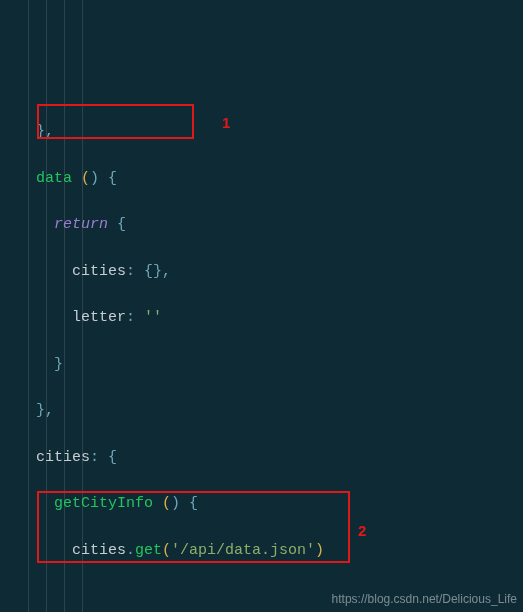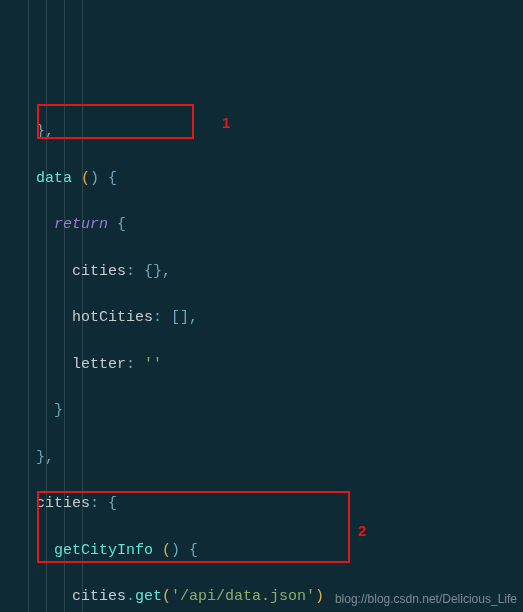--- a/index.html
+++ b/index.html
@@ -27,21 +27,21 @@
     bottom: 0;
     width: 1px;
     background: rgba(255,255,255,0.12);
   }
   .g1 { left: 28px; }
   .g2 { left: 46px; }
   .g3 { left: 64px; }
   .g4 { left: 82px; }
 
   .kw     { color: #9a7fd1; font-style: italic; }
-  .fn     { color: #5eead4; }
+  .fn     { color: #22c55e; }
   .prop   { color: #c7cdd1; }
   .punc   { color: #6fa6b9; }
   .paren  { color: #d9b24a; }
   .str    { color: #8fae6a; }
 
   .hl-box {
     position: absolute;
     border: 2px solid #e01818;
     pointer-events: none;
   }
@@ -67,21 +67,20 @@
 
 <div class="code">
 <div class="guide g1"></div>
 <div class="guide g2"></div>
 <div class="guide g3"></div>
 <div class="guide g4"></div>
 <div class="line">  <span class="punc">},</span></div>
 <div class="line">  <span class="fn">data</span><span> </span><span class="paren">(</span><span class="punc">) {</span></div>
 <div class="line">    <span class="kw">return</span><span class="punc"> {</span></div>
 <div class="line">      <span class="prop">cities</span><span class="punc">: {},</span></div>
-<div class="line">      <span class="prop">hotCities</span><span class="punc">: [],</span></div>
 <div class="line">      <span class="prop">letter</span><span class="punc">: </span><span class="str">''</span></div>
 <div class="line">    <span class="punc">}</span></div>
 <div class="line">  <span class="punc">},</span></div>
 <div class="line">  <span class="prop">cities</span><span class="punc">: {</span></div>
 <div class="line">    <span class="fn">getCityInfo</span><span> </span><span class="paren">(</span><span class="punc">) {</span></div>
 <div class="line">      <span class="prop">cities</span><span class="punc">.</span><span class="fn">get</span><span class="paren">(</span><span class="str">'/api/data.json'</span><span class="paren">)</span></div>
 
 
 
 
@@ -97,13 +96,13 @@
 
 
 </div>
 
 <div class="hl-box" style="left:37px; top:104px; width:153px; height:31px;"></div>
 <div class="hl-label" style="left:222px; top:111px;">1</div>
 
 <div class="hl-box" style="left:37px; top:491px; width:309px; height:68px;"></div>
 <div class="hl-label" style="left:358px; top:519px;">2</div>
 
-<div class="watermark">blog://blog.csdn.net/Delicious_Life</div>
+<div class="watermark">https://blog.csdn.net/Delicious_Life</div>
 
 </body></html>

